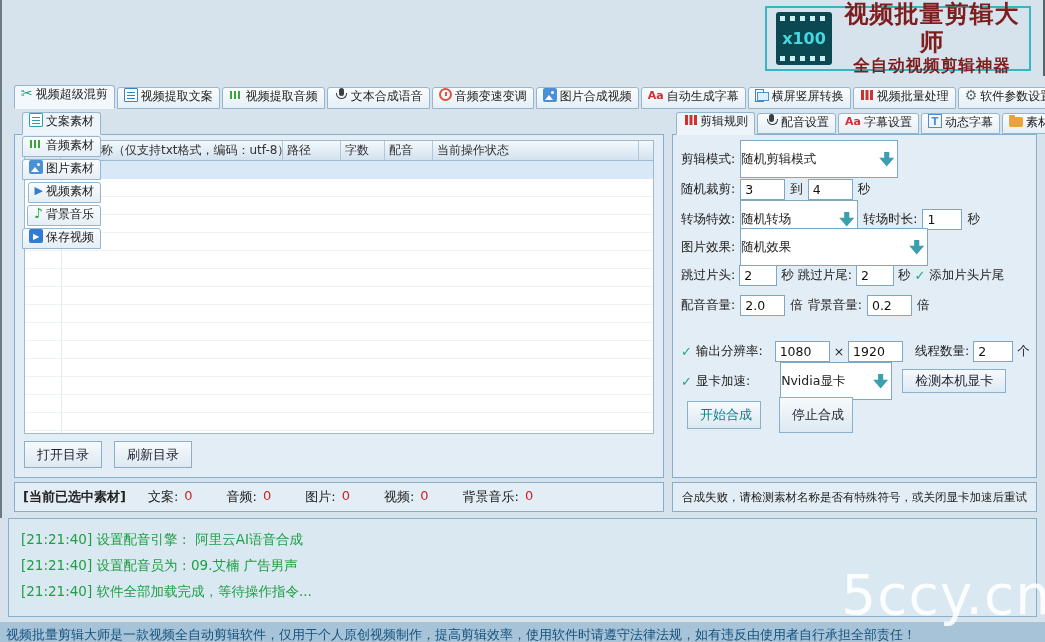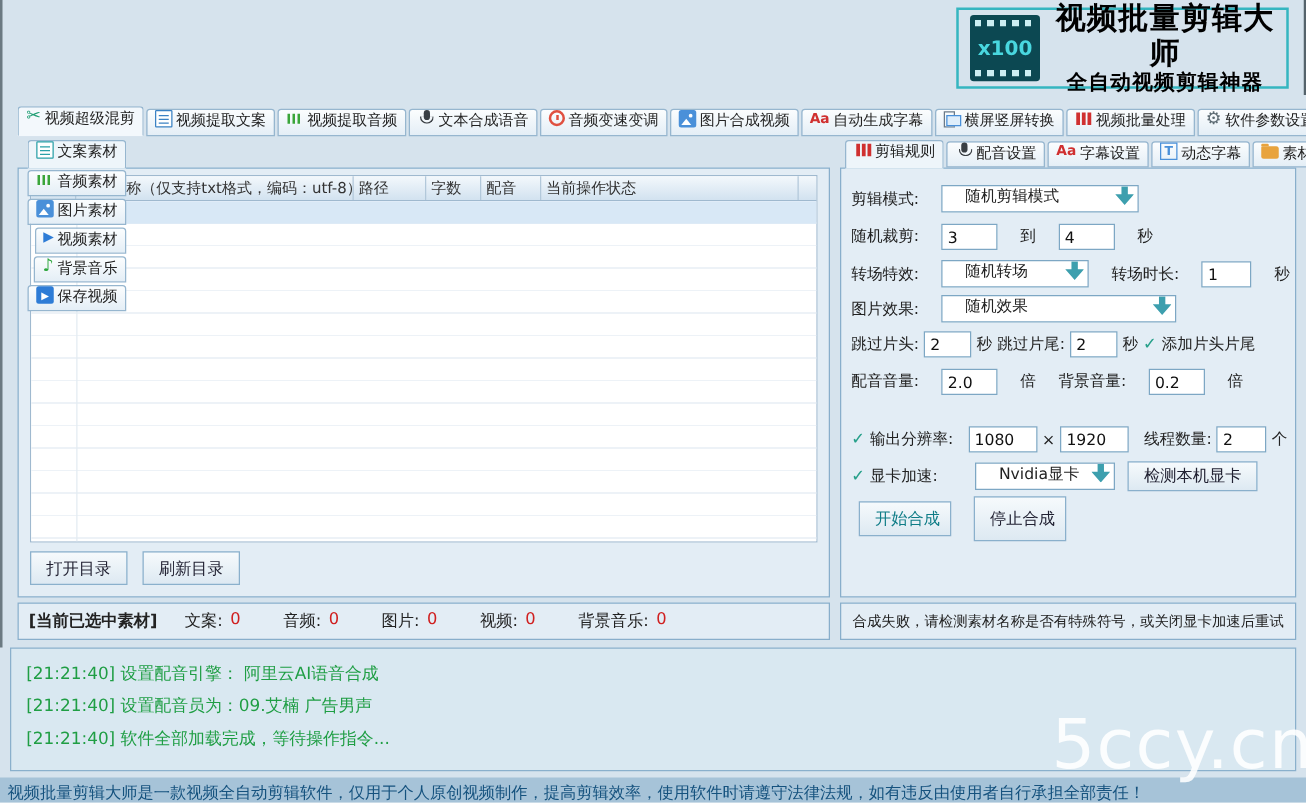--- a/index.html
+++ b/index.html
@@ -12,21 +12,21 @@
   .right-edge { position:absolute; right:0; top:0; width:2px; height:76px; background:#55636b; }
 
   
   .logo { position:absolute; left:765px; top:6px; width:266px; height:65px;
     border:2px solid #35b6c0; display:flex; align-items:center; padding:4px 9px; gap:12px; }
   .film { width:56px; height:53px; background:#0c4852; border-radius:3px; position:relative;
     display:flex; align-items:center; justify-content:center; color:#49d7df; font-size:16px; font-weight:bold; }
   .film::before, .film::after { content:""; position:absolute; left:4px; right:4px; height:5px;
     background:repeating-linear-gradient(90deg,#cdeef2 0 5px,transparent 5px 10px); }
   .film::before { top:4px; } .film::after { bottom:4px; }
-  .logo-txt { flex:1; text-align:center; color:#000000; font-weight:bold; line-height:1.15; }
+  .logo-txt { flex:1; text-align:center; color:#7f1d1d; font-weight:bold; line-height:1.15; }
   .lt1 { font-size:24px; letter-spacing:1px; }
   .lt2 { font-size:16.5px; letter-spacing:1px; }
 
   
   .main-tabs { position:absolute; left:14px; top:85px; display:flex; gap:2px; align-items:flex-end; }
   .tab { height:22px; display:flex; align-items:flex-start; gap:3px; padding:0 6px;
     background:linear-gradient(#fbfdfe,#e4eef6); border:1px solid #96b6cf; border-radius:3px 3px 0 0;
     font-size:12px; white-space:nowrap; cursor:default; }
   .tab.active { height:24px; background:#f3f8fc; border-bottom-color:#f3f8fc; }
 
@@ -52,28 +52,28 @@
     background-image:repeating-linear-gradient(to bottom,transparent 0 17px,#edf2f7 17px 18px); }
   .tbody::before { content:""; position:absolute; left:36px; top:0; bottom:0; width:1px; background:#e4ebf2; }
   .selrow { position:absolute; left:0; right:0; top:0; height:18px; background:#d8e8f6; }
 
   .dir-btns { position:absolute; left:9px; bottom:9px; display:flex; gap:12px; }
   .btn { height:27px; padding:0 12px; font-size:13px; font-family:inherit; color:#223;
     background:linear-gradient(#f6fafc,#dde9f2); border:1px solid #8ab0cc; cursor:pointer; white-space:nowrap; }
   .btn.start { color:#0e7c86; }
 
   
-  .rrow { position:absolute; left:8px; right:4px; height:24px; display:flex; align-items:center; gap:18px;
+  .rrow { position:absolute; left:8px; right:4px; height:24px; display:flex; align-items:center; gap:5px;
     font-size:12.5px; white-space:nowrap; }
   .lab { color:#222; }
   .num { height:21px; border:1px solid #7da7c4; background:#fff; font-size:12.5px; font-family:inherit;
     padding:0 4px; color:#111; }
   .n38{width:38px;} .n40{width:40px;} .n45{width:45px;} .n55{width:55px;}
-  .dd { height:22px; border:1px solid #7da7c4; background:#fff; display:flex; align-items:flex-start;
-    justify-content:space-between; padding-left:18px; font-size:12.5px; cursor:pointer; }
+  .dd { height:38px; border:1px solid #7da7c4; background:#fff; display:flex; align-items:center;
+    justify-content:space-between; padding-left:0; font-size:12.5px; cursor:pointer; }
   .d155{width:158px;} .d115{width:118px;} .d185{width:188px;} .d110{width:112px;}
   .ddarrow { width:15px; height:15px; margin-right:3px; background:#3d9fae; flex:none;
     clip-path:polygon(33% 0,67% 0,67% 42%,100% 42%,50% 100%,0 42%,33% 42%); }
   .chk { color:#27a08a; font-weight:bold; font-size:13px; }
   .chk::before { content:"✓"; }
 
   
   .status { position:absolute; left:14px; top:482px; width:650px; height:30px; border:1px solid #88aecb;
     background:#e3edf5; display:flex; align-items:center; font-size:13px; padding:0 8px; }
   .status .t { font-weight:bold; margin-right:22px; }

